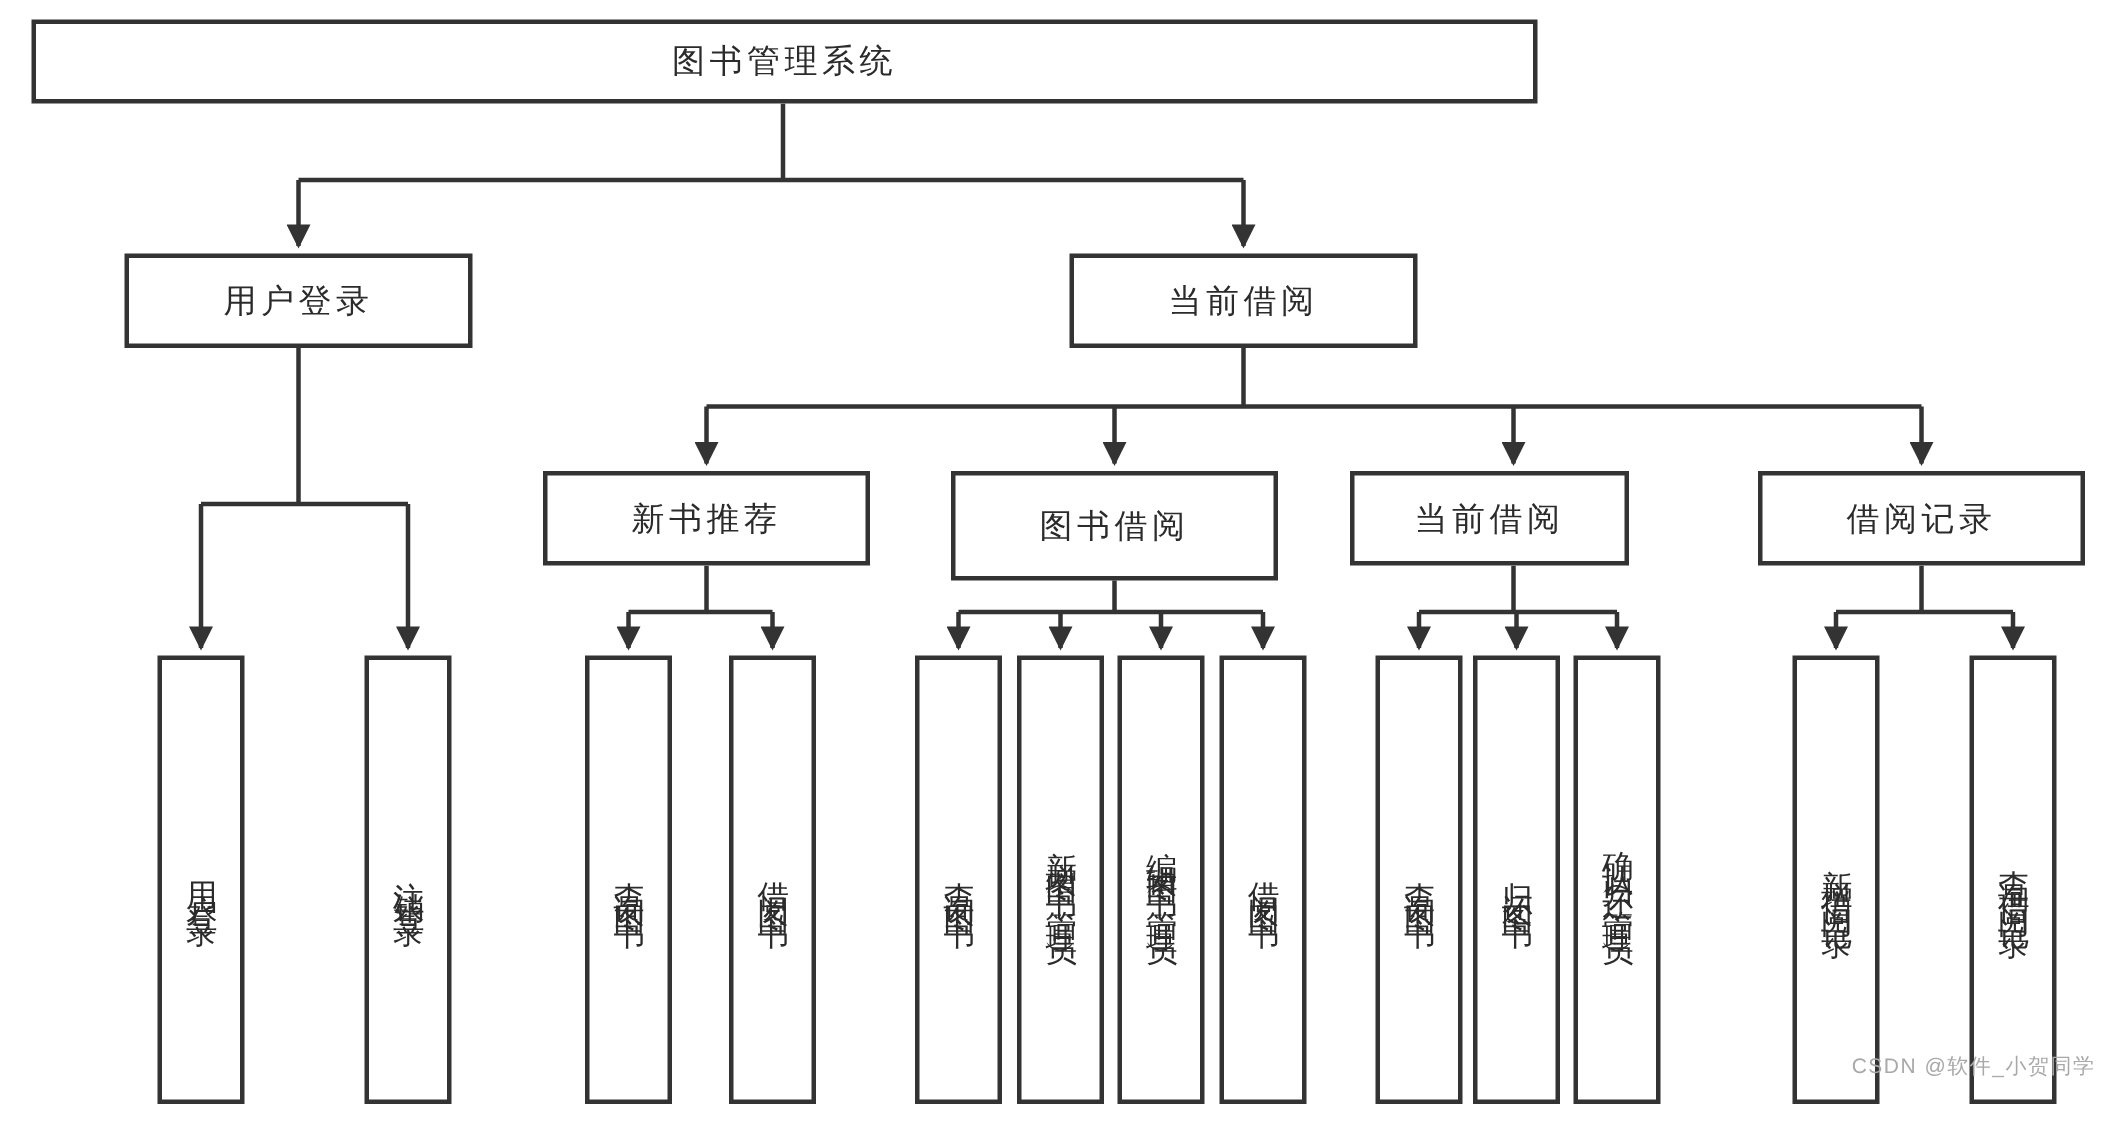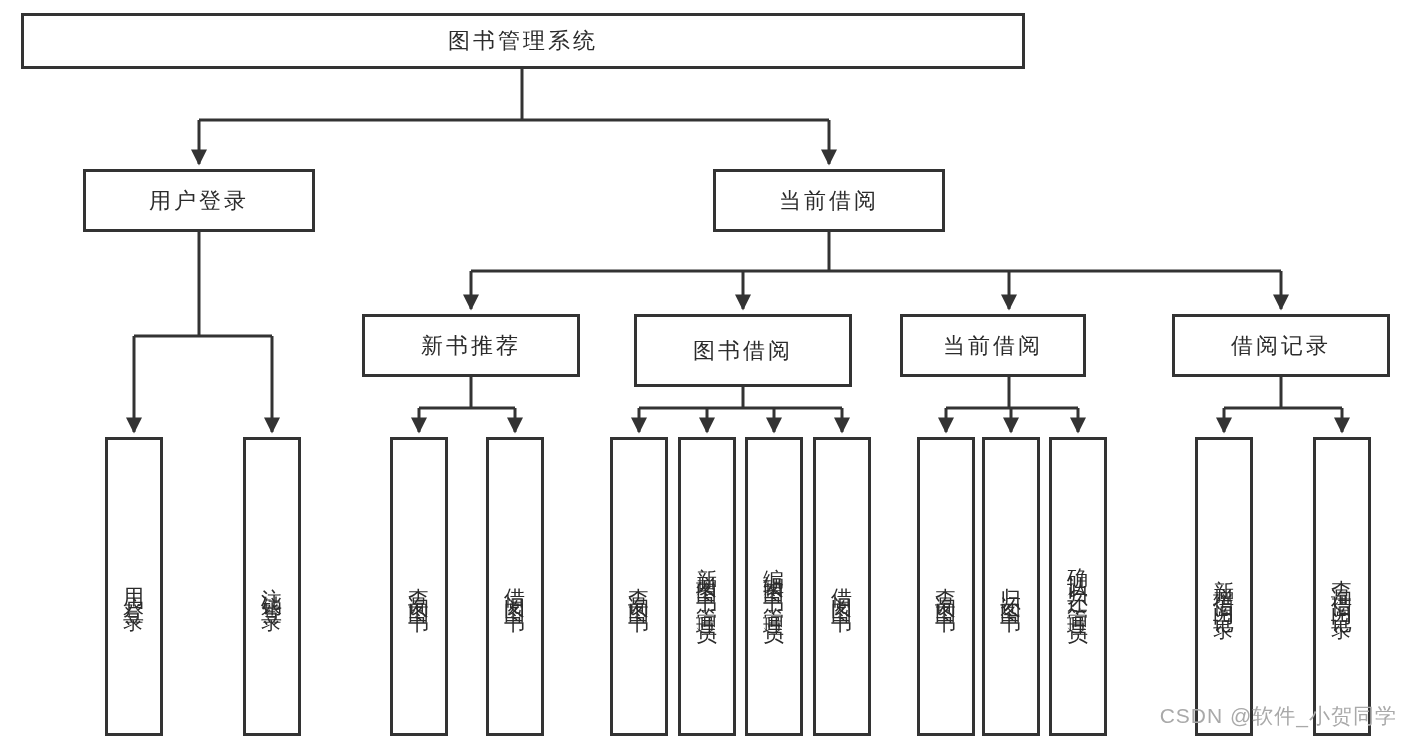--- a/index.html
+++ b/index.html
@@ -47,21 +47,21 @@
     writing-mode: vertical-rl;
     text-orientation: mixed;
     letter-spacing: 8px;
     line-height: 1;
     max-height: 284px;
   }
   .watermark {
     position: absolute;
     top: 702px;
     right: 8px;
-    font-size: 21px;
+    font-size: 14px;
     color: #a9a9a9;
     letter-spacing: 1px;
     white-space: nowrap;
     z-index: 3;
   }
 </style>
 </head>
 <body>
 
 <div id="stage">

